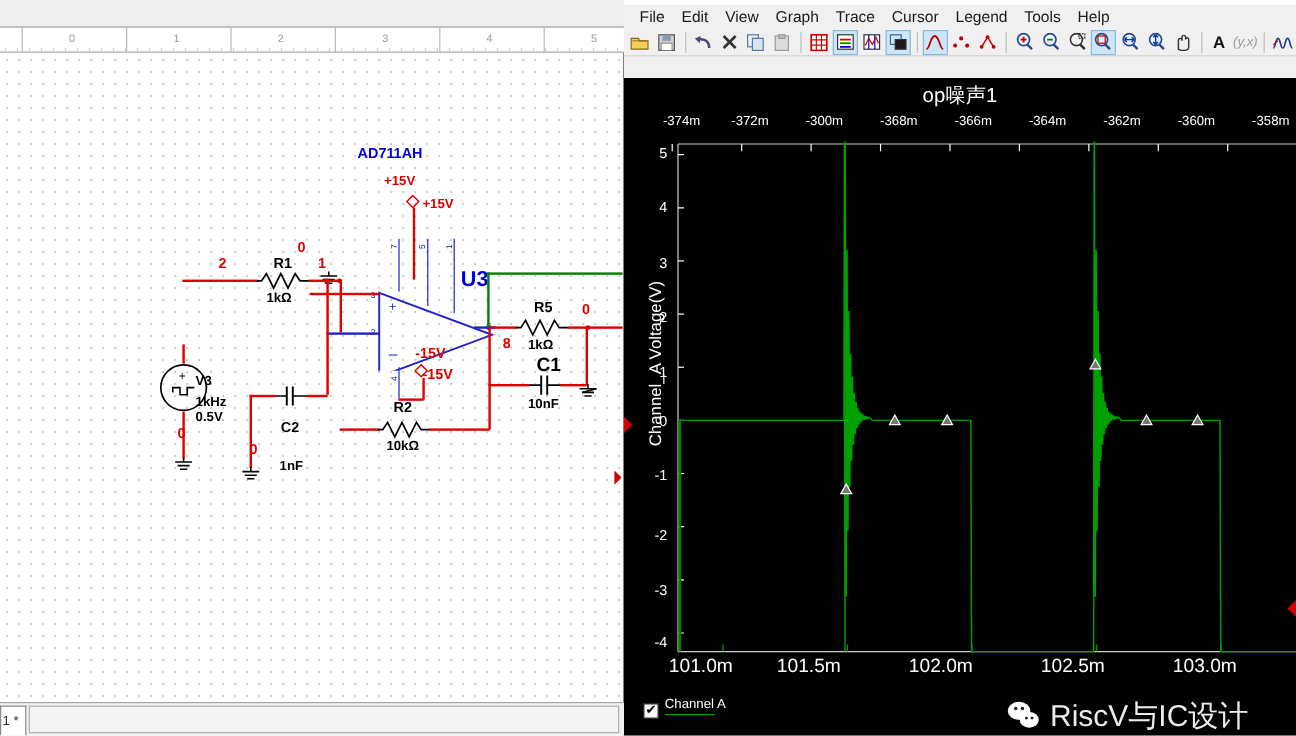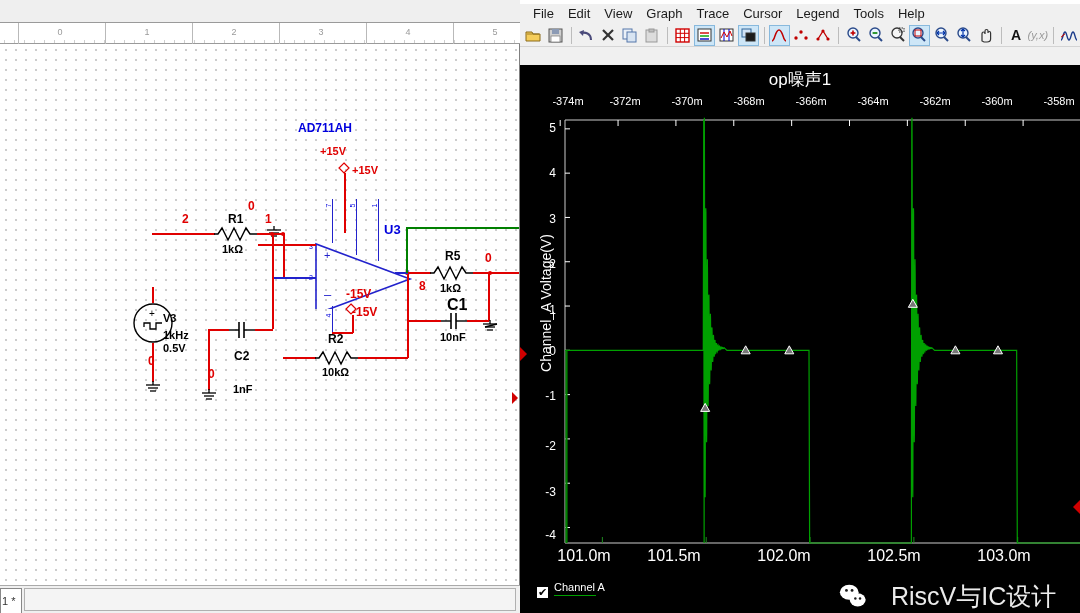--- a/index.html
+++ b/index.html
@@ -158,21 +158,21 @@
   }
   #right-marker {
     position: absolute; right: 0px; top: 435px;
     width: 0; height: 0;
     border-top: 7px solid transparent; border-bottom: 7px solid transparent;
     border-right: 7px solid #d00000;
   }
   #watermark {
     position: absolute; left: 318px; top: 515px;
     color: rgba(255,255,255,0.92); font-size: 25px; white-space: nowrap;
-    display: flex; align-items: center; gap: 23px;
+    display: flex; align-items: center; gap: 7px;
   }
   #wm-icon { width: 30px; height: 30px; }
   #sch-right-marker {
     position: absolute; left: 512px; top: 348px;
     width: 0; height: 0;
     border-top: 6px solid transparent; border-bottom: 6px solid transparent;
     border-left: 6px solid #d00000;
   }
 </style>
 </head>
@@ -247,21 +247,21 @@
         <div style="position: absolute; left: 474px; top: 17px; width: 1px; height: 3px; background: rgb(207, 207, 207);"></div>
         <div style="position: absolute; left: 484px; top: 17px; width: 1px; height: 3px; background: rgb(207, 207, 207);"></div>
         <div style="position: absolute; left: 494px; top: 17px; width: 1px; height: 3px; background: rgb(207, 207, 207);"></div>
         <div style="position: absolute; left: 504px; top: 17px; width: 1px; height: 3px; background: rgb(207, 207, 207);"></div>
         <div style="position: absolute; left: 514px; top: 17px; width: 1px; height: 3px; background: rgb(207, 207, 207);"></div>
       </div>
 
     <div id="sch-canvas">
 
       <div class="sch-text blue" style="left:298px;top:77px;font-size:12px;">AD711AH</div>
-      <div class="sch-text blue" style="left:384px;top:178px;font-size:13px;">U3</div>
+      <div class="sch-text blue" style="left:384px;top:178px;font-size:18px;">U3</div>
 
       <div class="sch-text red" style="left:320px;top:101px;font-size:11px;">+15V</div>
       <div class="sch-text red" style="left:352px;top:120px;font-size:11px;">+15V</div>
 
       <svg style="position:absolute;left:338px;top:118px;" width="12" height="12">
         <polygon points="6,1 11,6 6,11 1,6" fill="none" stroke="#e00000" stroke-width="1.2"></polygon>
       </svg>
       <div class="wire" style="left:344px;top:129px;width:1.5px;height:60px;"></div>
 
       <svg style="position:absolute;left:312px;top:155px;" width="110" height="110">
@@ -618,21 +618,21 @@
           <polygon points="225.66532258064643,280.82460732984293 221.16532258064643,288.82460732984293 230.16532258064643,288.82460732984293" fill="#777777" stroke="#ffffff" stroke-width="1"></polygon>
           <polygon points="269.27419354838855,280.82460732984293 264.77419354838855,288.82460732984293 273.77419354838855,288.82460732984293" fill="#777777" stroke="#ffffff" stroke-width="1"></polygon>
           <polygon points="392.8326612903232,234.3167539267016 388.3326612903232,242.3167539267016 397.3326612903232,242.3167539267016" fill="#777777" stroke="#ffffff" stroke-width="1"></polygon>
           <polygon points="435.4032258064514,280.82460732984293 430.9032258064514,288.82460732984293 439.9032258064514,288.82460732984293" fill="#777777" stroke="#ffffff" stroke-width="1"></polygon>
           <polygon points="477.97379032257965,280.82460732984293 473.47379032257965,288.82460732984293 482.47379032257965,288.82460732984293" fill="#777777" stroke="#ffffff" stroke-width="1"></polygon>
           <line x1="46.5" y1="285.32460732984293" x2="46.5" y2="478" stroke="#008000" stroke-width="2.2"></line>
         </svg>
 
       <div class="xt-top" style="left:48px;">-374m</div>
       <div class="xt-top" style="left:105px;">-372m</div>
-      <div class="xt-top" style="left:167px;">-370m</div>
+      <div class="xt-top" style="left:167px;">-300m</div>
       <div class="xt-top" style="left:229px;">-368m</div>
       <div class="xt-top" style="left:291px;">-366m</div>
       <div class="xt-top" style="left:353px;">-364m</div>
       <div class="xt-top" style="left:415px;">-362m</div>
       <div class="xt-top" style="left:477px;">-360m</div>
       <div class="xt-top" style="left:539px;">-358m</div>
 
       <div class="xt-bot" style="left:64px;">101.0m</div>
       <div class="xt-bot" style="left:154px;">101.5m</div>
       <div class="xt-bot" style="left:264px;">102.0m</div>

